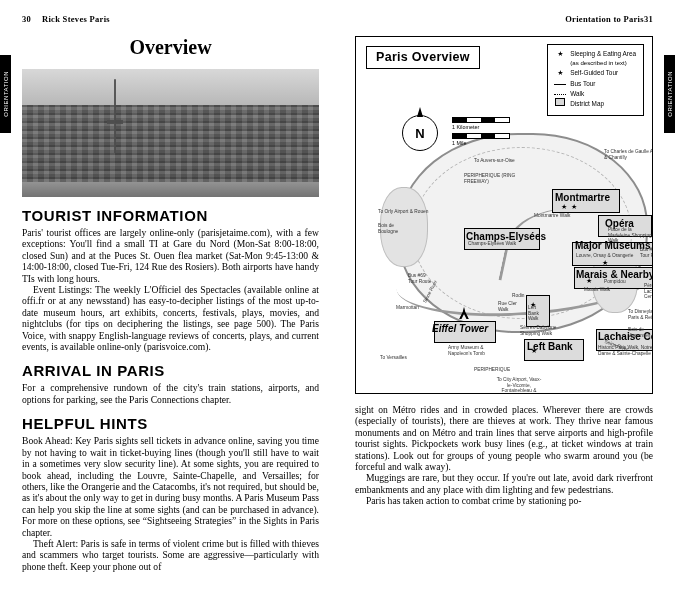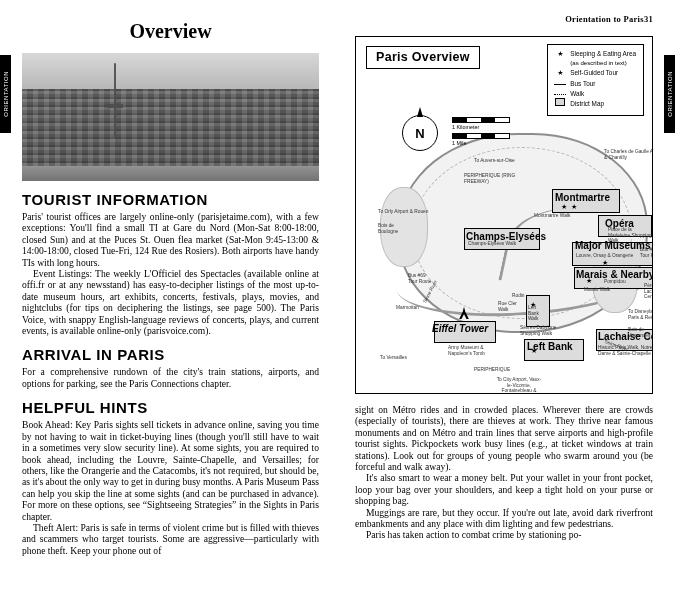--- a/index.html
+++ b/index.html
@@ -287,20 +287,24 @@
 <body>
 
 <div class="page">
 
   <div class="col left">
 
     <div class="side-tab left">
       <span>ORIENTATION</span>
     </div>
 
+    <div class="running-head">
+      <div class="folio">30</div>
+      <div class="title">Rick Steves Paris</div>
+    </div>
 
     <h1 class="chapter">Overview</h1>
 
     <div class="photo">
       <div class="sky"></div>
       <div class="city"></div>
       <div class="blocks"></div>
       <div class="tower"></div>
       <div class="river"></div>
     </div>
@@ -427,17 +431,16 @@
       <div class="maptiny" style="left:156px; top:256px;">Rodin</div>
       <div class="maptiny" style="left:52px; top:236px; width:24px; white-space:normal;">Bus #69 Tour Route</div>
       <div class="maptiny" style="left:284px; top:210px; width:24px; white-space:normal;">Bus #63 Tour Route</div>
       <div class="maptiny" style="left:288px; top:246px; width:30px; white-space:normal;">Père Lachaise Cemetery</div>
       <div class="maptiny" style="left:272px; top:272px; width:40px; white-space:normal;">To Disneyland Paris &amp; Reims</div>
       <div class="maptiny" style="left:24px; top:318px;">To Versailles</div>
       <div class="maptiny" style="left:138px; top:340px; width:50px; white-space:normal; text-align:center;">To City Airport, Vaux-le-Vicomte, Fontainebleau &amp; Chartres</div>
     </div>
 
     <p class="body run">sight on Métro rides and in crowded places. Wherever there are crowds (especially of tourists), there are thieves at work. They thrive near famous monuments and on Métro and train lines that serve airports and high-profile tourist sights. Pickpockets work busy lines (e.g., at ticket windows at train stations). Look out for groups of young people who swarm around you (be forceful and walk away).</p>
-    <p class="body ind">It's also smart to wear a money belt. Put your wallet in your front pocket, loop your bag over your shoulders, and keep a tight hold on your purse or shopping bag.</p>
     <p class="body ind">Muggings are rare, but they occur. If you're out late, avoid dark riverfront embankments and any place with dim lighting and few pedestrians.</p>
     <p class="body ind">Paris has taken action to combat crime by stationing po-</p>
   </div>
 </div>
 
 </body></html>

